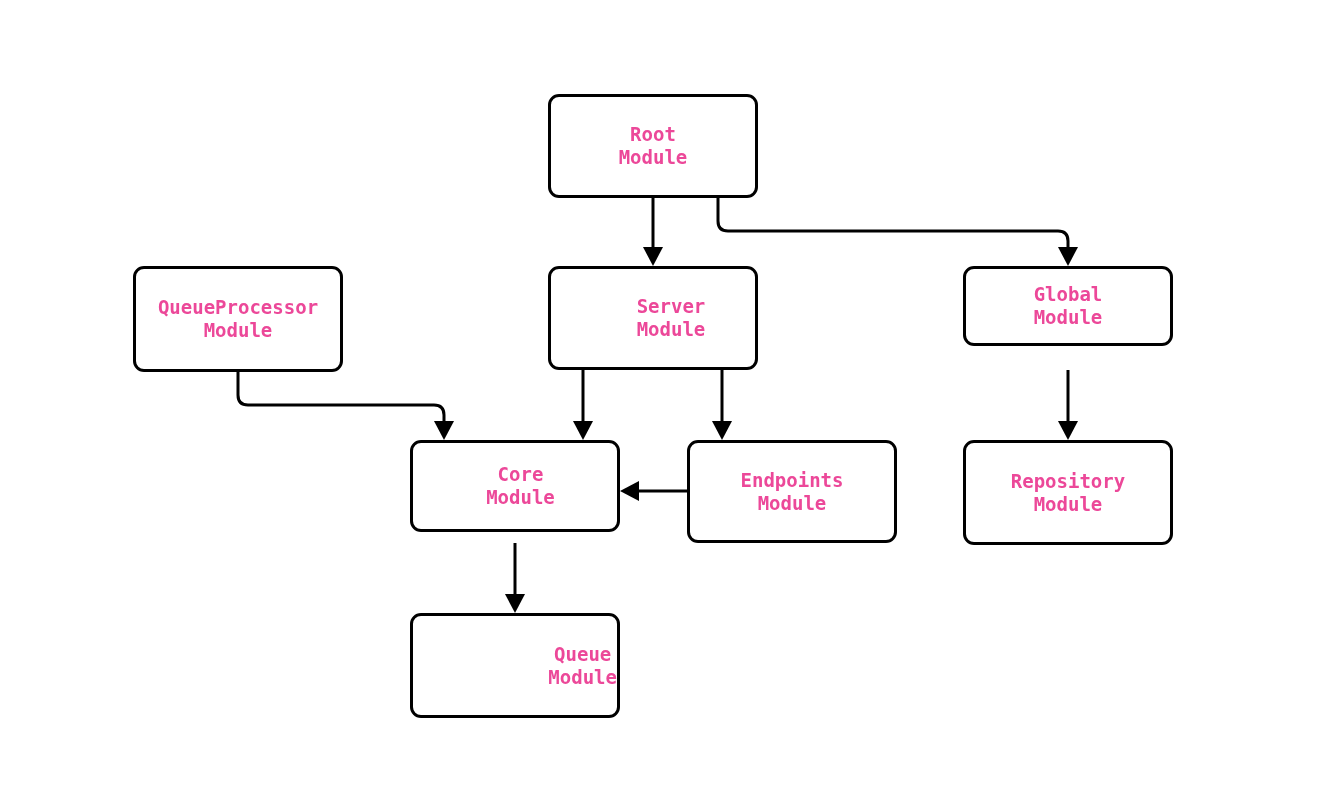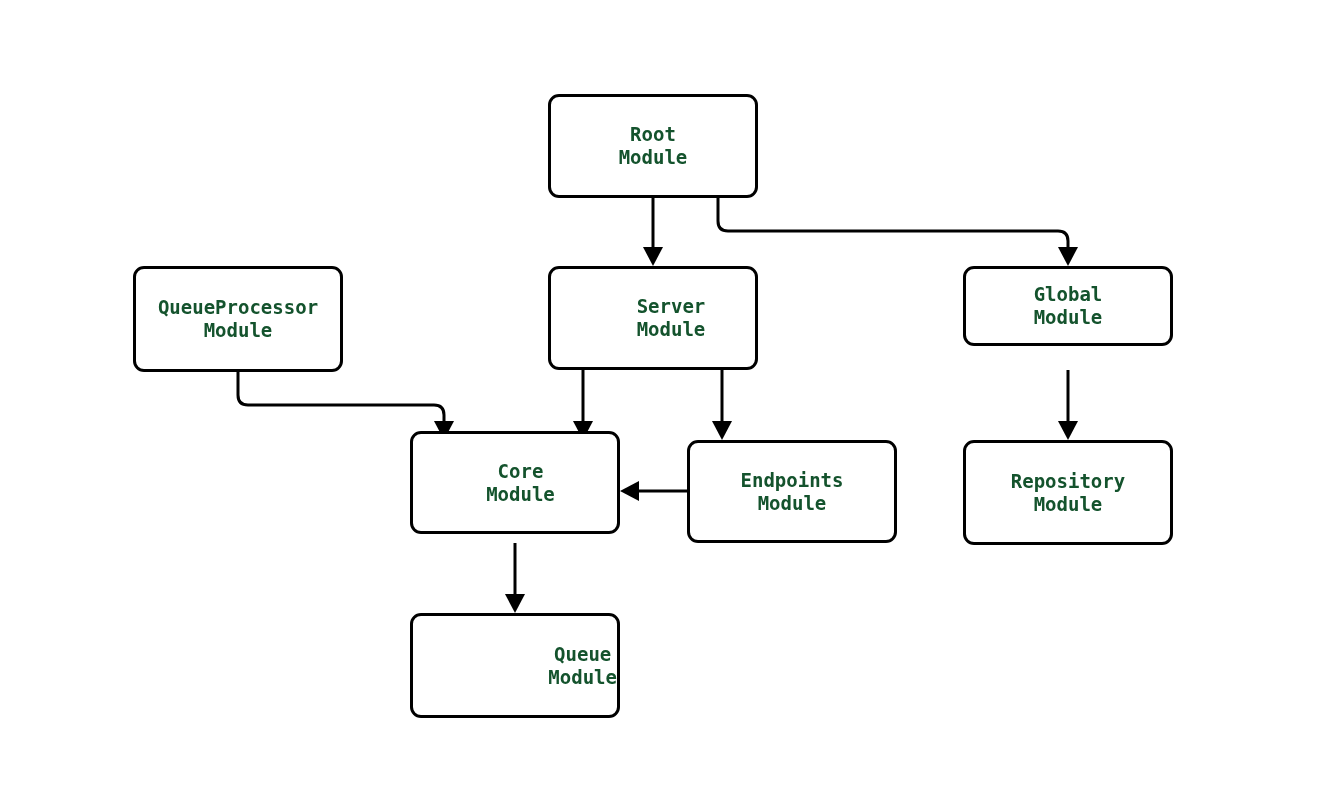--- a/index.html
+++ b/index.html
@@ -36,21 +36,21 @@
     align-items: center;
     justify-content: center;
     z-index: 2;
   }
   .node-label {
     text-align: center;
     font-family: "DejaVu Sans Mono", "Liberation Mono", monospace;
     font-size: 19px;
     font-weight: 600;
     line-height: 23px;
-    color: #14532d;
+    color: #ec4899;
     white-space: pre;
     letter-spacing: 0px;
   }
 </style>
 </head>
 <body>
 
 <div id="canvas">
   <svg id="edges" viewBox="0 0 1337 809" width="1337" height="809" xmlns="http://www.w3.org/2000/svg">
       <g>
@@ -95,21 +95,21 @@
 Module</div>
     </div>
     <div class="node" style="left: 548px; top: 266px; width: 210px; height: 104px; border-color: rgb(0, 0, 0); border-width: 3px; background: rgb(255, 255, 255); padding-left: 36px;">
       <div class="node-label">Server
 Module</div>
     </div>
     <div class="node" style="left: 963px; top: 266px; width: 210px; height: 80px; border-color: rgb(0, 0, 0); border-width: 3px; background: rgb(255, 255, 255);">
       <div class="node-label">Global
 Module</div>
     </div>
-    <div class="node" style="left: 410px; top: 431px; width: 210px; height: 103px; border-color: rgb(0, 0, 0); border-width: 3px; background: rgb(255, 255, 255); padding-left: 11px;">
+    <div class="node" style="left: 410px; top: 440px; width: 210px; height: 92px; border-color: rgb(0, 0, 0); border-width: 3px; background: rgb(255, 255, 255); padding-left: 11px;">
       <div class="node-label">Core
 Module</div>
     </div>
     <div class="node" style="left: 687px; top: 440px; width: 210px; height: 103px; border-color: rgb(0, 0, 0); border-width: 3px; background: rgb(255, 255, 255);">
       <div class="node-label">Endpoints
 Module</div>
     </div>
     <div class="node" style="left: 963px; top: 440px; width: 210px; height: 105px; border-color: rgb(0, 0, 0); border-width: 3px; background: rgb(255, 255, 255);">
       <div class="node-label">Repository
 Module</div>

